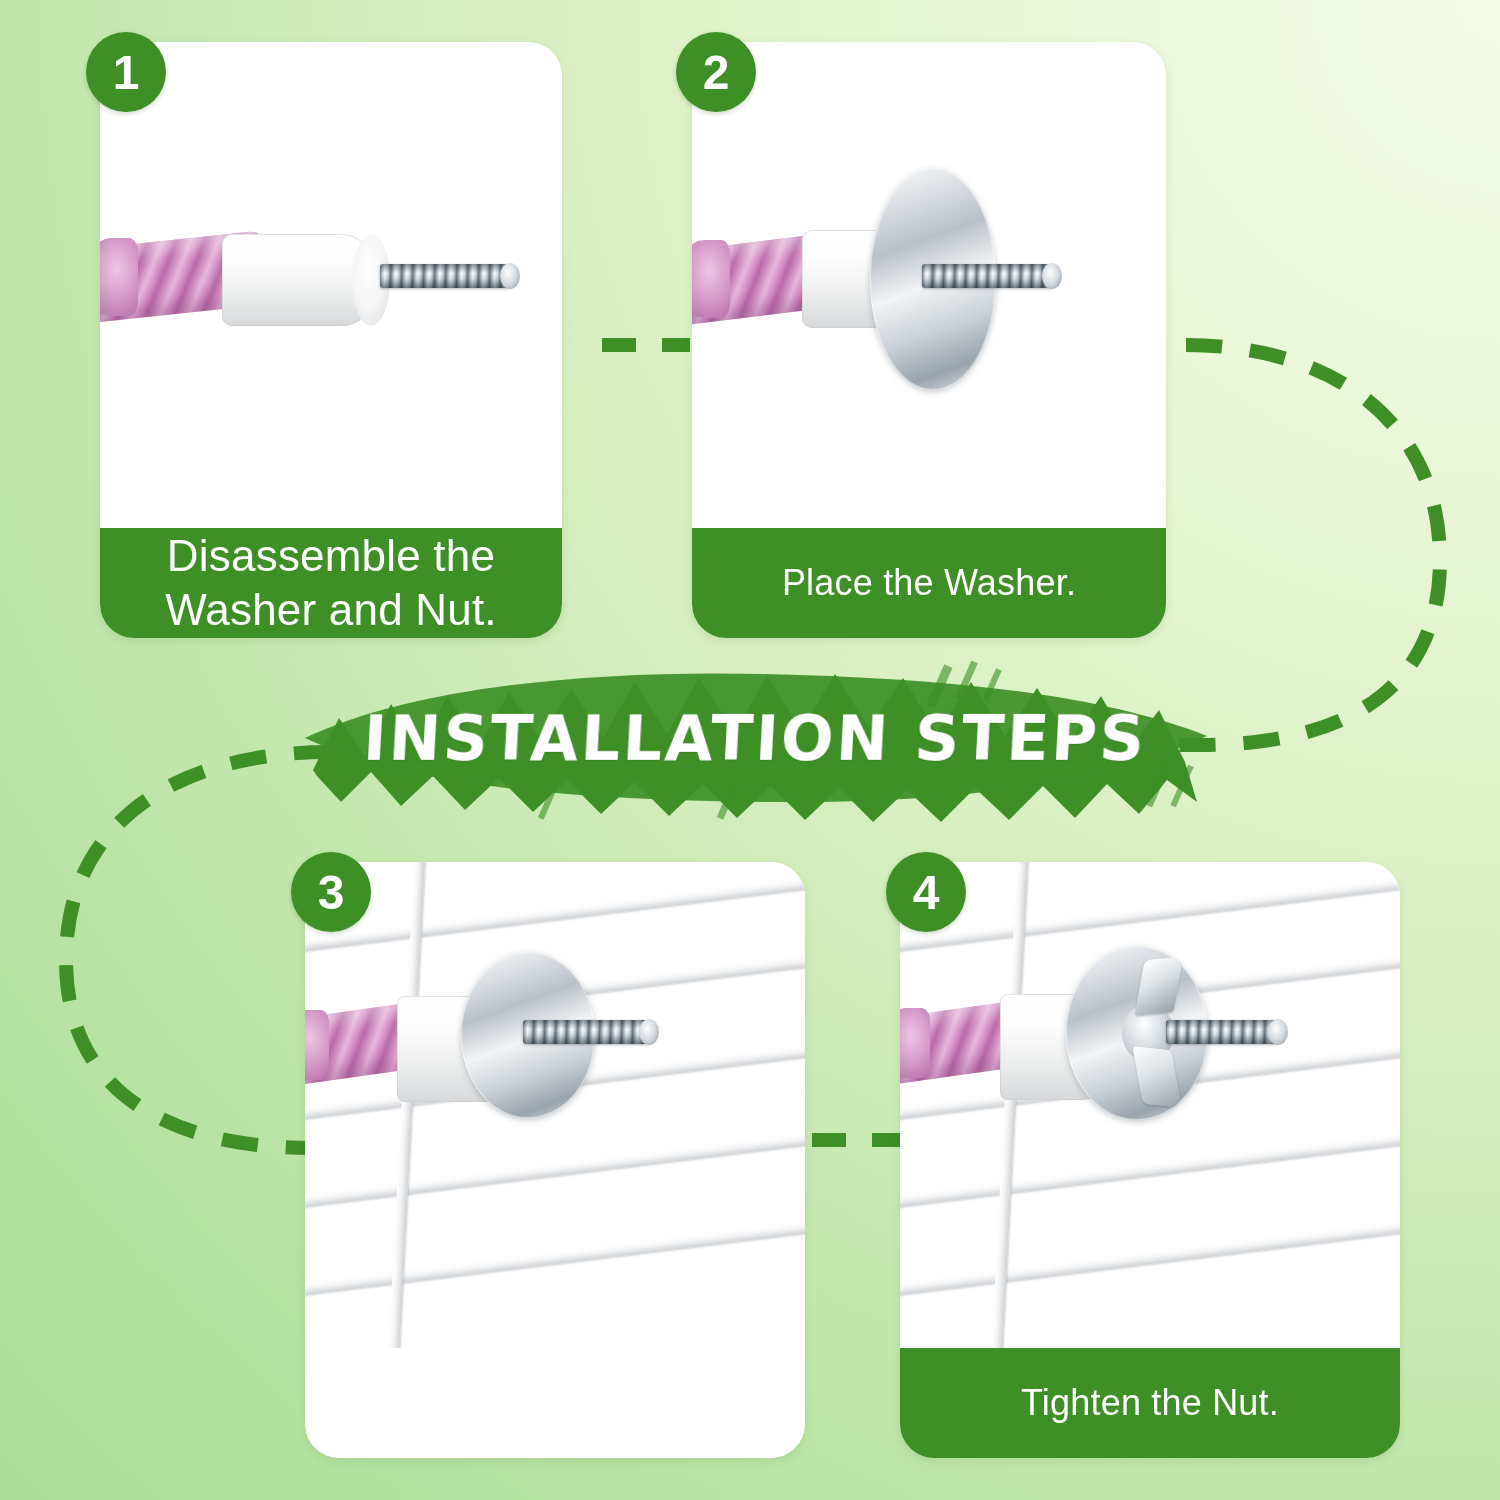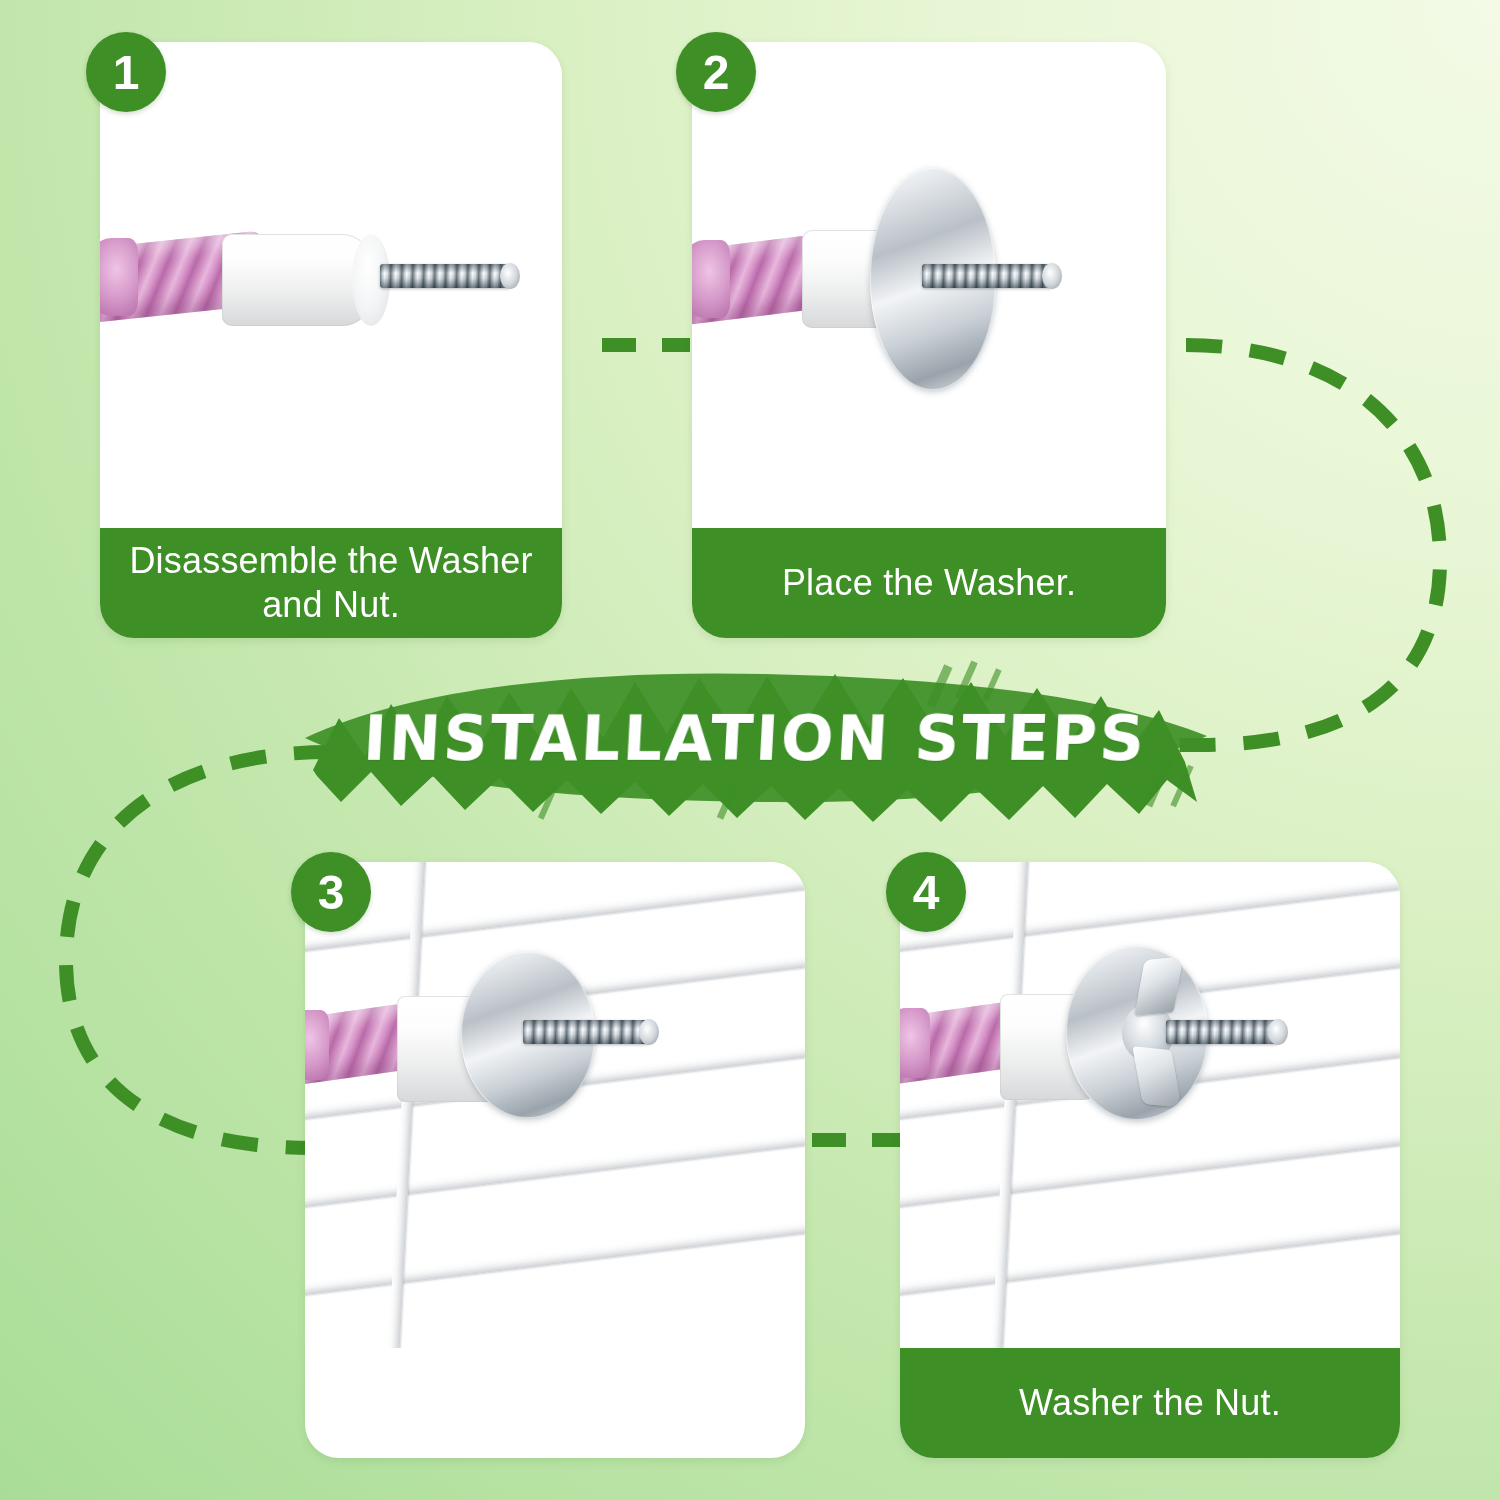--- a/index.html
+++ b/index.html
@@ -209,21 +209,21 @@
 
   <div class="panel" style="left:100px; top:42px; width:462px; height:596px;">
     <div class="photo" style="height:486px;">
       <div class="rope" style="left:-22px; top:198px; width:190px; height:74px; transform:rotate(-6deg);"></div>
       <div class="rope-tip" style="left:-16px; top:196px; width:54px; height:78px;"></div>
       <div class="cap" style="left:122px; top:192px; width:150px; height:92px; border-radius:10px 30px 30px 10px;"></div>
       <div class="cap-end" style="left:252px; top:192px; width:38px; height:92px;"></div>
       <div class="bolt" style="left:280px; top:222px; width:130px; height:24px;"></div>
       <div class="bolt-cap" style="left:400px; top:221px; width:20px; height:26px;"></div>
     </div>
-    <div class="caption" style="height:110px; font-size:36px;">
+    <div class="caption" style="height:110px; font-size:44px;">
       <span>Disassemble the Washer and Nut.</span>
     </div>
   </div>
   <div class="badge" style="left:86px; top:32px;">
     <span>1</span>
   </div>
 
   <div class="panel" style="left:692px; top:42px; width:474px; height:596px;">
     <div class="photo" style="height:486px;">
       <div class="rope" style="left:-20px; top:200px; width:170px; height:74px; transform:rotate(-7deg);"></div>
@@ -302,20 +302,20 @@
       <div class="washer" style="left:166px; top:84px; width:142px; height:174px;"></div>
       <div class="wingnut-body" style="left:222px; top:142px; width:52px; height:58px;"></div>
       <div class="wing" style="left:240px; top:96px; width:38px; height:56px;
                   border-radius:6px 14px 4px 4px; transform:skewX(-16deg) rotate(-6deg);"></div>
       <div class="wing" style="left:238px; top:186px; width:38px; height:58px;
                   border-radius:4px 4px 14px 6px; transform:skewX(16deg) rotate(6deg);"></div>
       <div class="bolt" style="left:266px; top:158px; width:112px; height:24px;"></div>
       <div class="bolt-cap" style="left:368px; top:157px; width:20px; height:26px;"></div>
     </div>
     <div class="caption" style="height:110px; font-size:36px;">
-      <span>Washer the Nut.</span>
+      <span>Tighten the Nut.</span>
     </div>
   </div>
   <div class="badge" style="left:886px; top:852px;">
     <span>4</span>
   </div>
 
 </div>
 
 </body></html>

